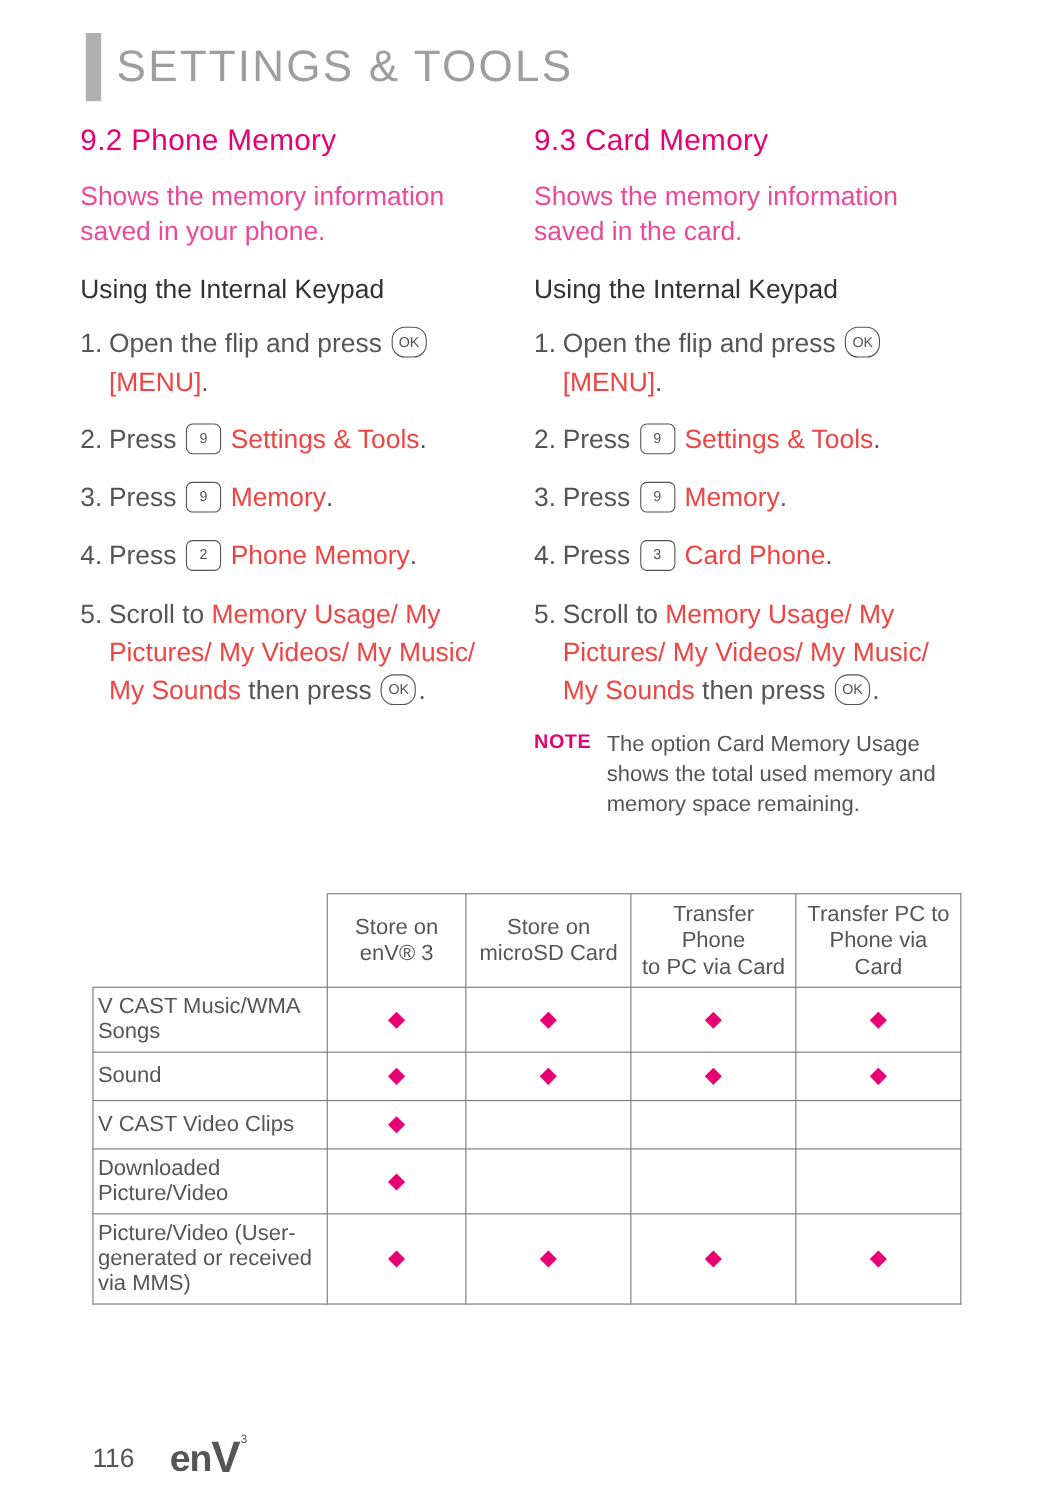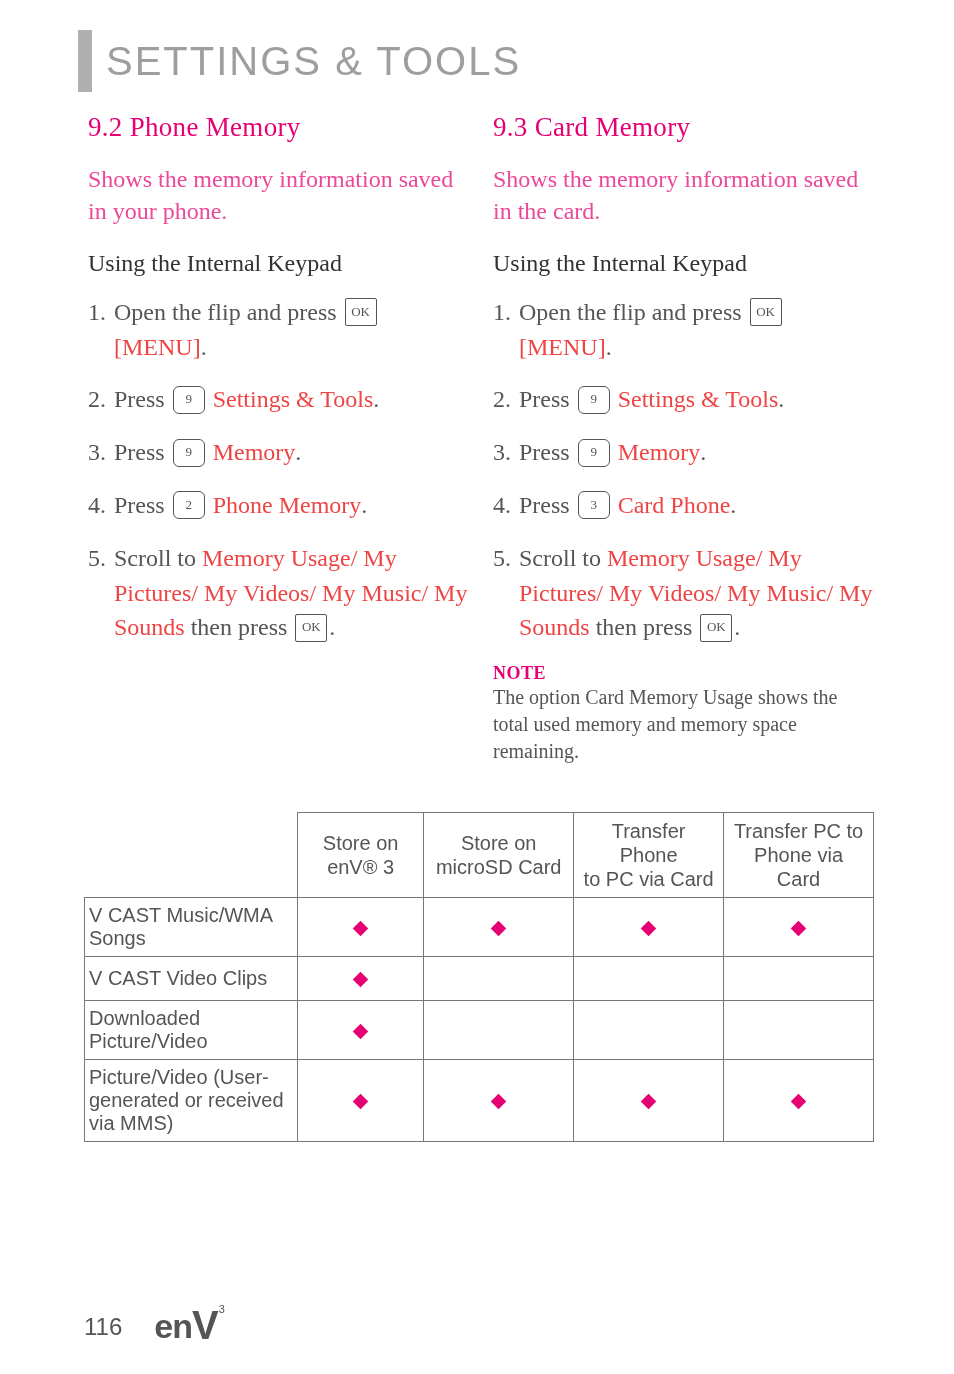--- a/index.html
+++ b/index.html
@@ -26,25 +26,24 @@
   }
   .title-text {
     font-size: 40px;
     font-weight: 300;
     color: #9e9e9e;
     letter-spacing: 2px;
   }
   .columns {
     position: absolute;
     top: 112px;
-    left: 88px;
+    left: 73px;
     right: 80px;
     display: flex;
     gap: 24px;
-    font-family: Liberation Serif, serif;
   }
   .col { flex: 1; }
   .section-head {
     color: #e60073;
     font-size: 27px;
     font-weight: 400;
     margin-bottom: 20px;
     letter-spacing: 0.3px;
   }
   .intro {
@@ -85,22 +84,22 @@
     border-radius: 6px;
     font-size: 13px;
     font-weight: 500;
     color: #555;
     padding: 0 4px;
     vertical-align: middle;
     position: relative;
     top: -2px;
     margin: 0 2px;
   }
-  .iconkey.sq { border-radius: 2px; }
-  .note-block { display: flex; margin-top: 10px; flex-direction: column; }
+  .iconkey.sq { border-radius: 12px; }
+  .note-block { display: flex; margin-top: 10px; }
   .note-label {
     color: #e60073;
     font-weight: 600;
     font-size: 18px;
     letter-spacing: 0.5px;
     margin-right: 14px;
     white-space: nowrap;
   }
   .note-text {
     color: #555;
@@ -311,20 +310,27 @@
     </thead>
     <tbody id="table-body">
         <tr>
           <td class="row-label">V CAST Music/WMA Songs</td>
           <td class="mark"><span class="diamond"></span></td>
           <td class="mark"><span class="diamond"></span></td>
           <td class="mark"><span class="diamond"></span></td>
           <td class="mark"><span class="diamond"></span></td>
         </tr>
         <tr>
+          <td class="row-label">Sound</td>
+          <td class="mark"><span class="diamond"></span></td>
+          <td class="mark"><span class="diamond"></span></td>
+          <td class="mark"><span class="diamond"></span></td>
+          <td class="mark"><span class="diamond"></span></td>
+        </tr>
+        <tr>
           <td class="row-label">V CAST Video Clips</td>
           <td class="mark"><span class="diamond"></span></td>
           <td class="mark"></td>
           <td class="mark"></td>
           <td class="mark"></td>
         </tr>
         <tr>
           <td class="row-label">Downloaded Picture/Video</td>
           <td class="mark"><span class="diamond"></span></td>
           <td class="mark"></td>

